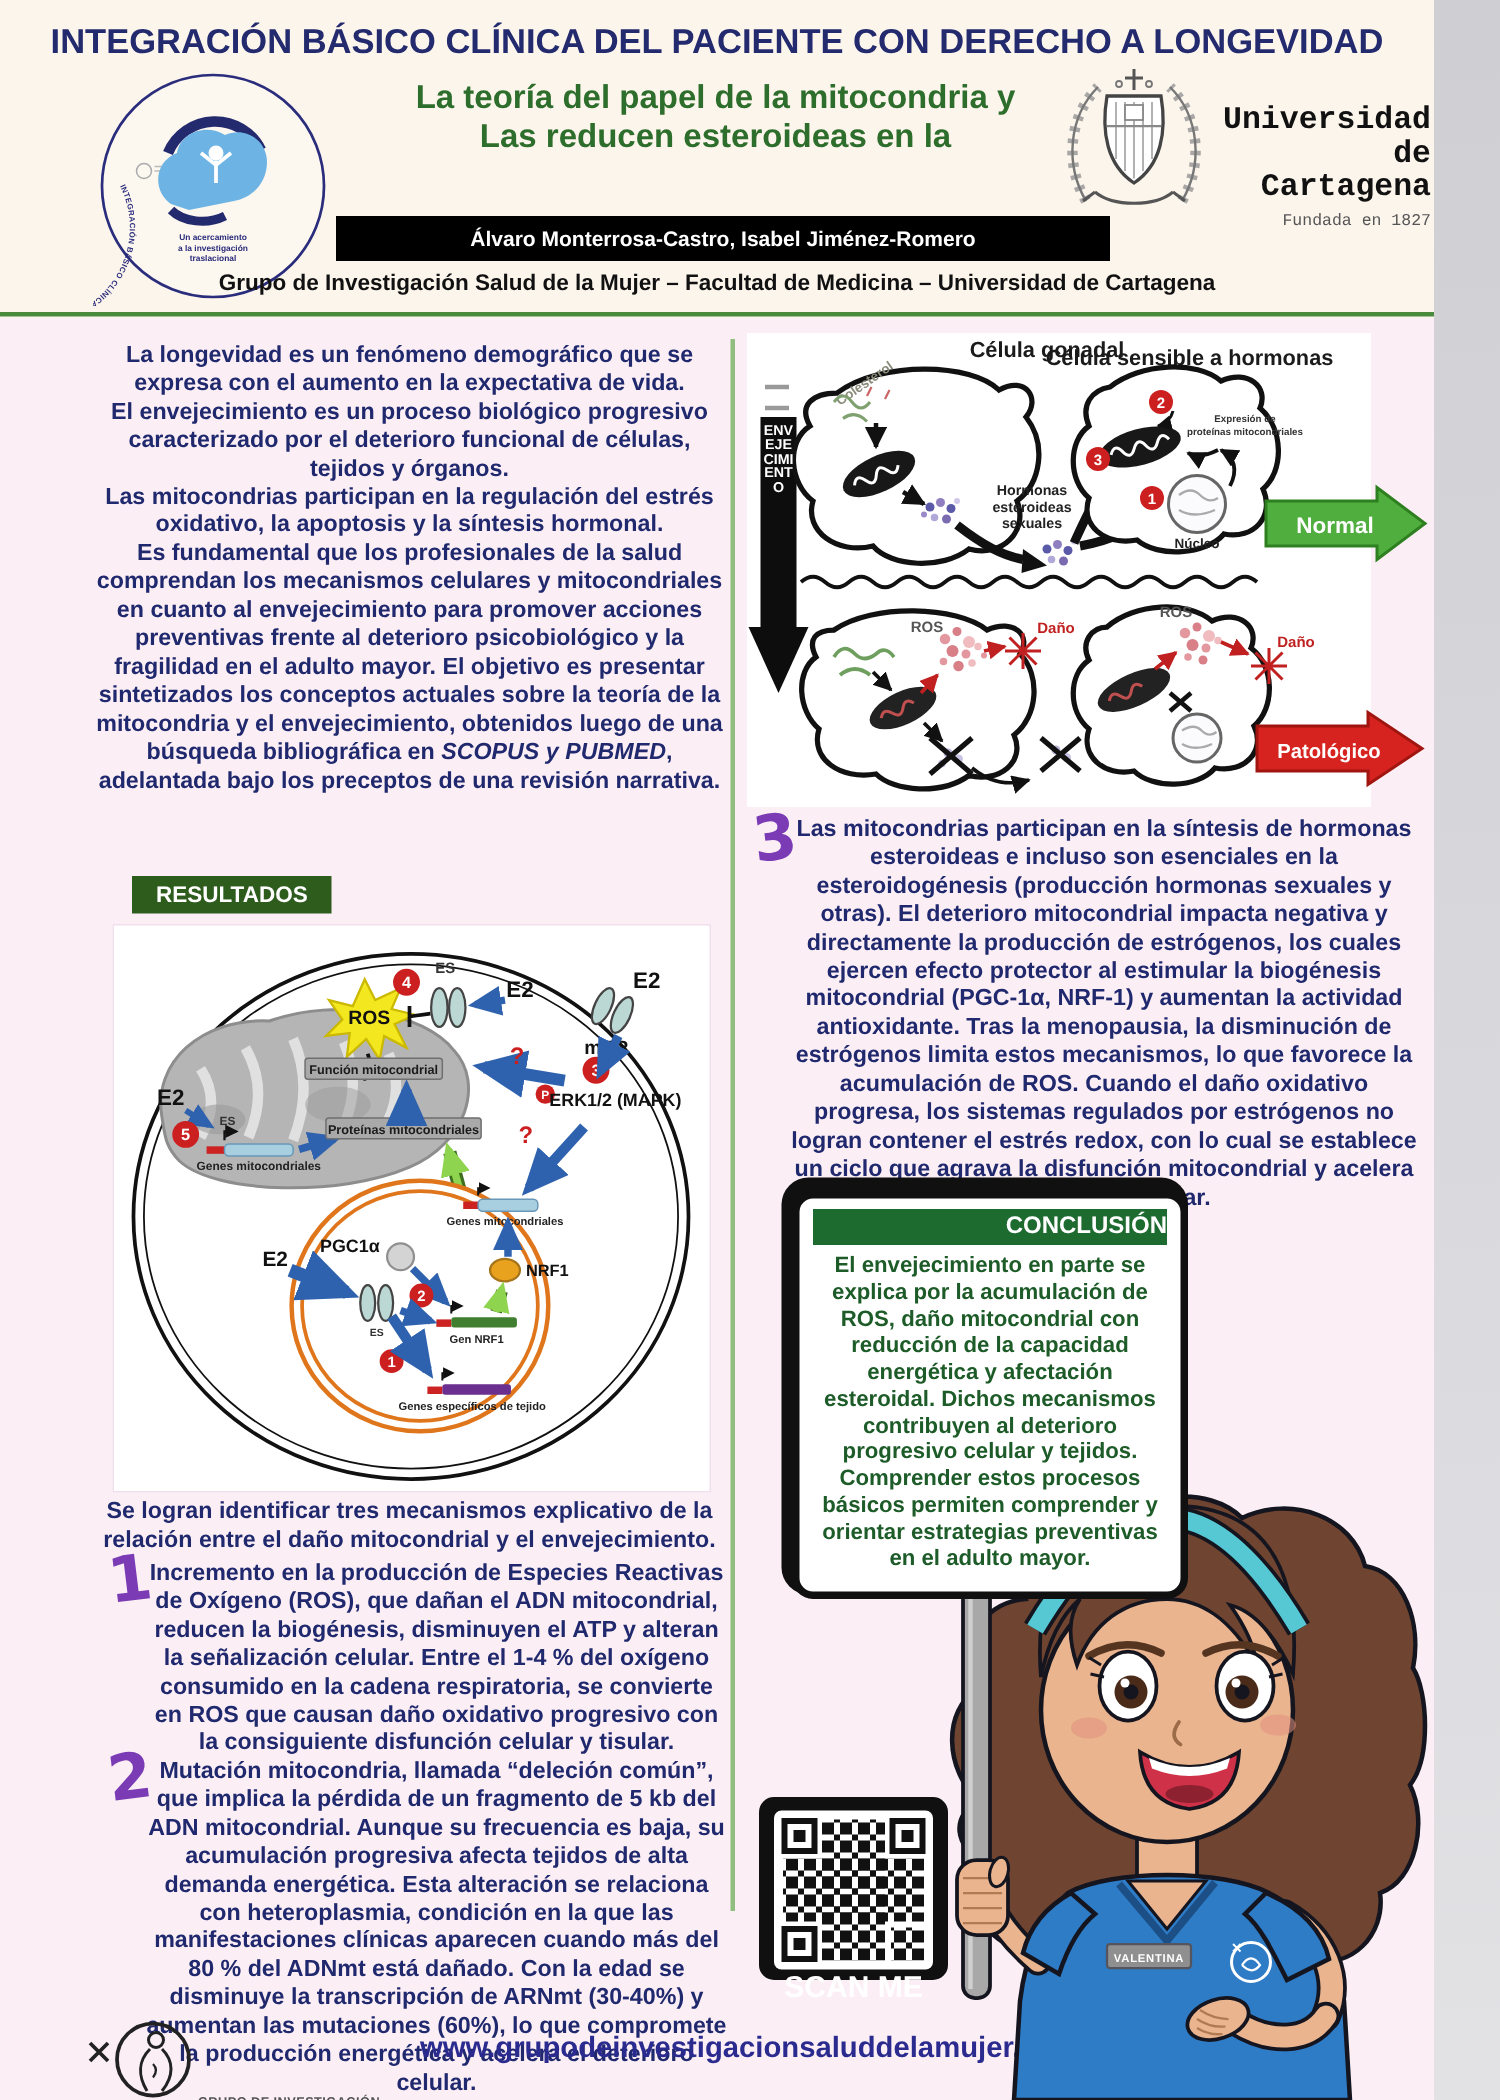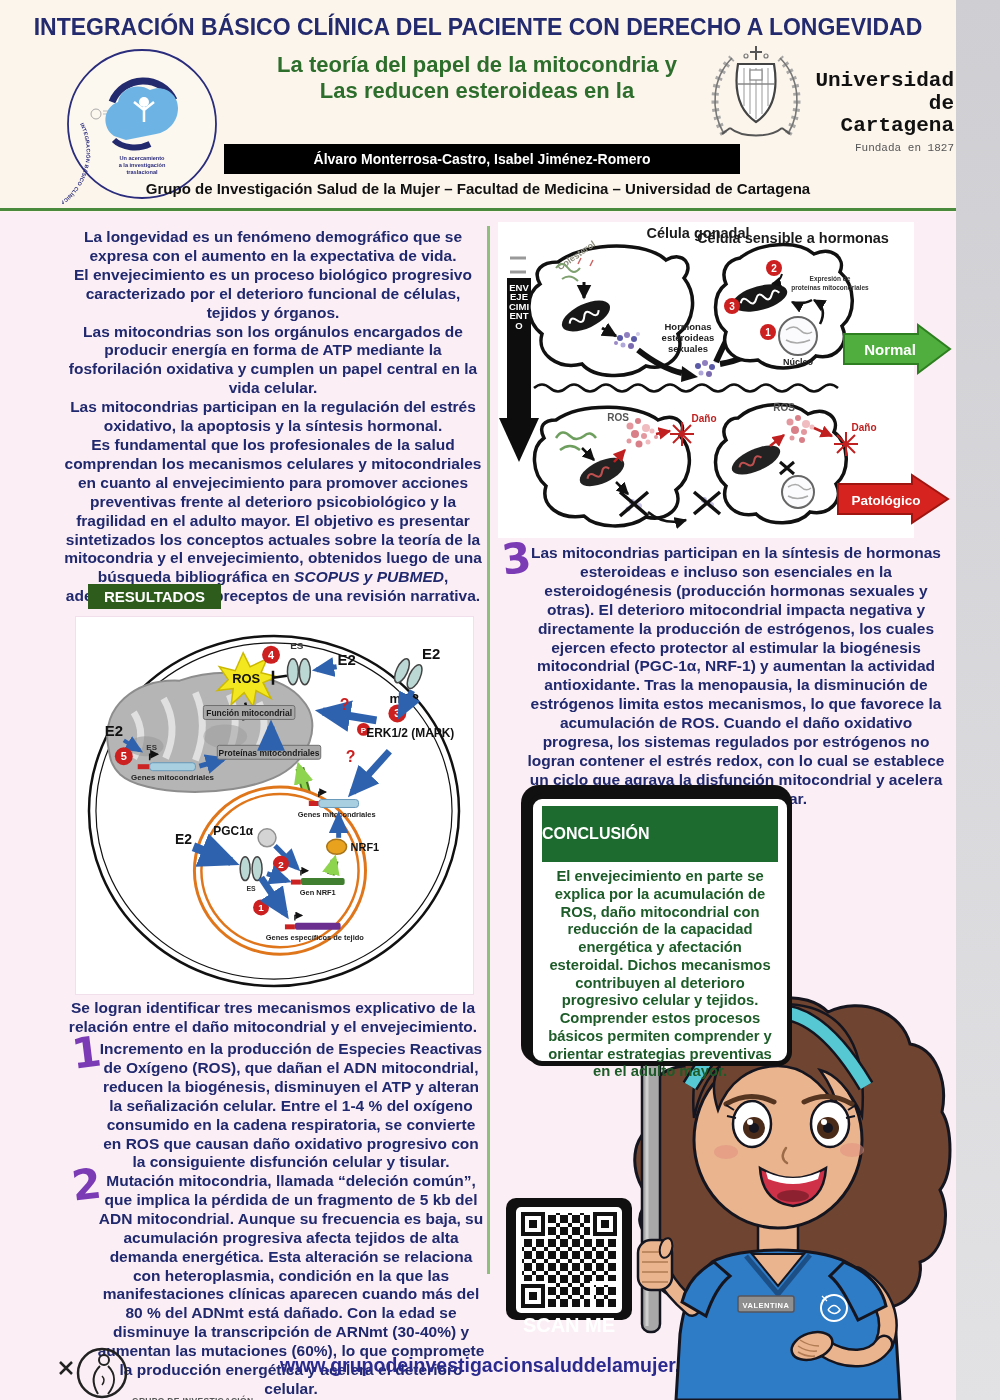--- a/index.html
+++ b/index.html
@@ -32,22 +32,22 @@
   #mech1{left:96px;top:1040px;width:390px;}
   #mech2{left:96px;top:1172px;width:390px;}
   #mech3{left:524px;top:544px;width:424px;}
   #cells-box{left:498px;top:222px;width:416px;height:316px;background:#fff;}
   .vlabel{position:absolute;left:10px;top:61px;width:22px;font-size:9.5px;line-height:9.4px;
     font-weight:bold;color:#fff;text-align:center;word-break:break-all;}
   #conclusion-sign{left:528px;top:794px;width:264px;height:272px;z-index:6;}
   .sign-back{position:absolute;left:-7px;top:-9px;width:271px;height:278px;background:#101010;border-radius:18px;}
   .sign{position:absolute;left:0;top:0;width:264px;height:272px;background:#fff;border:5px solid #101010;
     border-radius:14px;box-sizing:border-box;padding:6px 9px;}
-  .sign-title{background:#1e6b30;color:#fff;font-weight:bold;font-size:16px;text-align:left;
-    padding:19px 0;margin:1px 0 6px 0;}
+  .sign-title{background:#1e6b30;color:#fff;font-weight:bold;font-size:16px;text-align:right;
+    padding:3px 0;margin:1px 0 6px 0;}
   .sign-text{color:#1d5c28;font-weight:bold;font-size:14.8px;line-height:1.2;text-align:center;}
   #valentina{left:600px;top:990px;width:356px;height:410px;z-index:4;}
   #qr{left:506px;top:1198px;width:126px;height:122px;background:#101010;border-radius:10px;z-index:5;}
   #qr .qr-white{position:absolute;left:10px;top:9px;width:106px;height:106px;background:#fff;border-radius:5px;}
   #qr .qr-label{position:absolute;left:0;top:116px;width:126px;text-align:center;color:#fff;
     font-weight:bold;font-size:20px;}
   #footer-logo{left:56px;top:1346px;width:76px;height:54px;}
   #footer-group{left:132px;top:1396px;width:150px;}
   .fg1{font-size:8.5px;font-weight:bold;color:#555;letter-spacing:.3px;}
   .fg2{font-size:14.5px;font-weight:bold;color:#222;line-height:1.05;}
@@ -123,21 +123,20 @@
 </div>
 
 <div class="abs" id="authors-bar">Álvaro Monterrosa-Castro, Isabel Jiménez-Romero</div>
 <div class="abs" id="affiliation">Grupo de Investigación Salud de la Mujer – Facultad de Medicina – Universidad de Cartagena</div>
 <div class="abs" id="hr-green"></div>
 <div class="abs" id="v-divider"></div>
 
 <div class="abs bodytext" id="abstract">
   <p>La longevidad es un fenómeno demográfico que se expresa con el aumento en la expectativa de vida.</p>
   <p>El envejecimiento es un proceso biológico progresivo caracterizado por el deterioro funcional de células, tejidos y órganos.</p>
-  <p>Las mitocondrias son los orgánulos encargados de producir energía en forma de ATP mediante la fosforilación oxidativa y cumplen un papel central en la vida celular.</p>
   <p>Las mitocondrias participan en la regulación del estrés oxidativo, la apoptosis y la síntesis hormonal.</p>
   <p><span>Es fundamental que los profesionales de la salud comprendan los mecanismos celulares y mitocondriales en cuanto al envejecimiento para promover acciones preventivas frente al deterioro psicobiológico y la fragilidad en el adulto mayor. El objetivo es presentar sintetizados los conceptos actuales sobre la teoría de la mitocondria y el envejecimiento, obtenidos luego de una búsqueda bibliográfica en </span><em>SCOPUS y PUBMED</em><span>, adelantada bajo los preceptos de una revisión narrativa.</span></p>
 </div>
 
 <div class="abs" id="resultados-label">RESULTADOS</div>
 
 <div class="abs" id="pathway-box">
   <svg width="395" height="375" viewBox="0 0 397 377">
     <defs>
       <marker id="mBlack" markerWidth="7" markerHeight="7" refX="5" refY="3" orient="auto">

